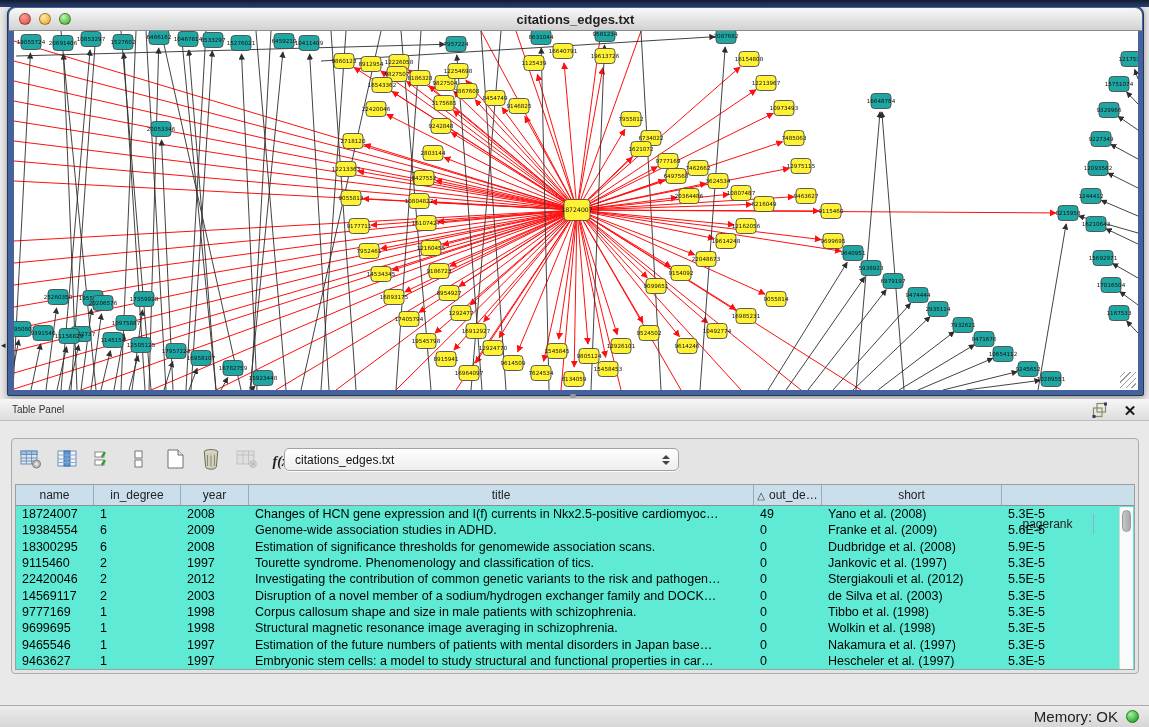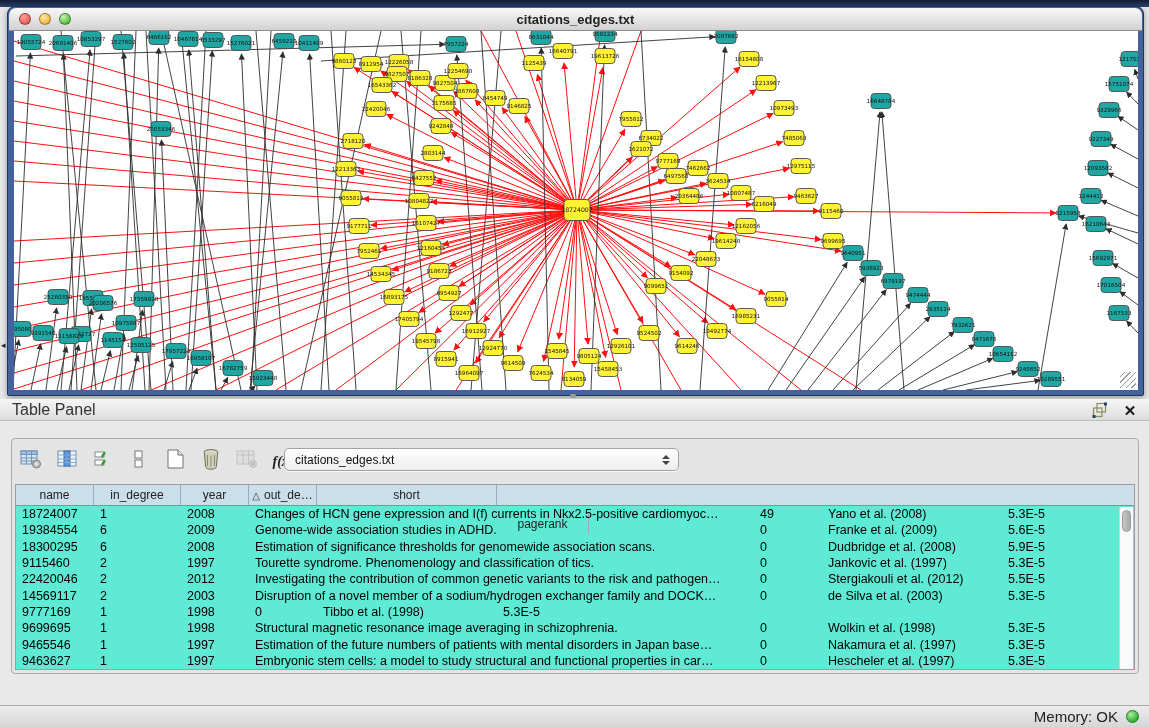--- a/index.html
+++ b/index.html
@@ -29,21 +29,21 @@
     background:repeating-linear-gradient(135deg, transparent 0 3px, #9a9a9a 3px 4px); }
   .collapse-arrow { position:absolute; left:1px; top:341px; font-size:9px; color:#222; line-height:9px; }
   .split-handle { position:absolute; left:570px; top:394px; width:6px; height:4px;
     border-radius:2px; background:#9a9a9a; }
 
   
   .table-panel { position:absolute; left:0; top:399px; width:1149px; height:306px; background:#e9e9e9; }
   .panel-header { position:absolute; left:0; top:0; width:100%; height:22px;
     background:linear-gradient(#f6f6f6,#dddddd); border-bottom:1px solid #bdbdbd;
     display:flex; align-items:center; }
-  .panel-title { font-size:16px; color:#333; margin-left:12px; }
+  .panel-title { font-size:10px; color:#333; margin-left:12px; }
   .panel-header-icons { position:absolute; right:10px; top:2px; display:flex; gap:12px; align-items:center; }
   .icon-btn { width:18px; height:18px; display:flex; align-items:center; justify-content:center; cursor:default; }
   .close-x { font-size:15px; font-weight:700; color:#1a1a1a; line-height:15px; }
 
   .panel-inset { position:absolute; left:11px; top:39px; width:1128px; height:236px;
     border:1px solid #ababab; border-radius:4px; background:#e4e4e4; }
 
   .toolbar { position:absolute; left:4px; top:6px; height:32px; display:flex; align-items:center; }
   .tbtn { width:30px; height:28px; display:flex; align-items:center; justify-content:center;
     margin-right:6px; border-radius:4px; }
@@ -901,20 +901,23 @@
       <div class="thead" id="thead">
           <div class="th" style="width: 78px;">
             <span>name</span>
           </div>
           <div class="th" style="width: 87px;">
             <span>in_degree</span>
           </div>
           <div class="th" style="width: 68px;">
             <span>year</span>
           </div>
+          <div class="th" style="width: 505px;">
+            <span>title</span>
+          </div>
           <div class="th" style="width: 68px;">
             <span class="sort-tri">△</span>
             <span>out_de…</span>
           </div>
           <div class="th" style="width: 180px;">
             <span>short</span>
           </div>
           <div class="th" style="width: 92px; margin-top: 29px;">
             <span>pagerank</span>
           </div>
@@ -972,20 +975,21 @@
             <div class="td" style="width: 68px;">2003</div>
             <div class="td" style="width: 505px;">Disruption of a novel member of a sodium/hydrogen exchanger family and DOCK…</div>
             <div class="td" style="width: 68px;">0</div>
             <div class="td" style="width: 180px;">de Silva et al. (2003)</div>
             <div class="td" style="width: 92px;">5.3E-5</div>
           </div>
           <div class="tr">
             <div class="td" style="width: 78px;">9777169</div>
             <div class="td" style="width: 87px;">1</div>
             <div class="td" style="width: 68px;">1998</div>
+            <div class="td" style="width: 505px;">Corpus callosum shape and size in male patients with schizophrenia.</div>
             <div class="td" style="width: 68px;">0</div>
             <div class="td" style="width: 180px;">Tibbo et al. (1998)</div>
             <div class="td" style="width: 92px;">5.3E-5</div>
           </div>
           <div class="tr">
             <div class="td" style="width: 78px;">9699695</div>
             <div class="td" style="width: 87px;">1</div>
             <div class="td" style="width: 68px;">1998</div>
             <div class="td" style="width: 505px;">Structural magnetic resonance image averaging in schizophrenia.</div>
             <div class="td" style="width: 68px;">0</div>

